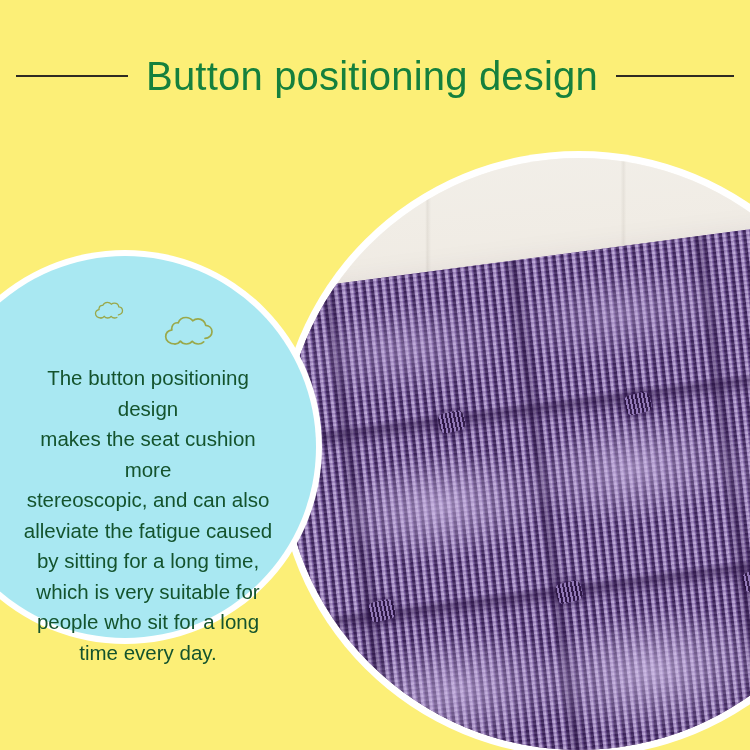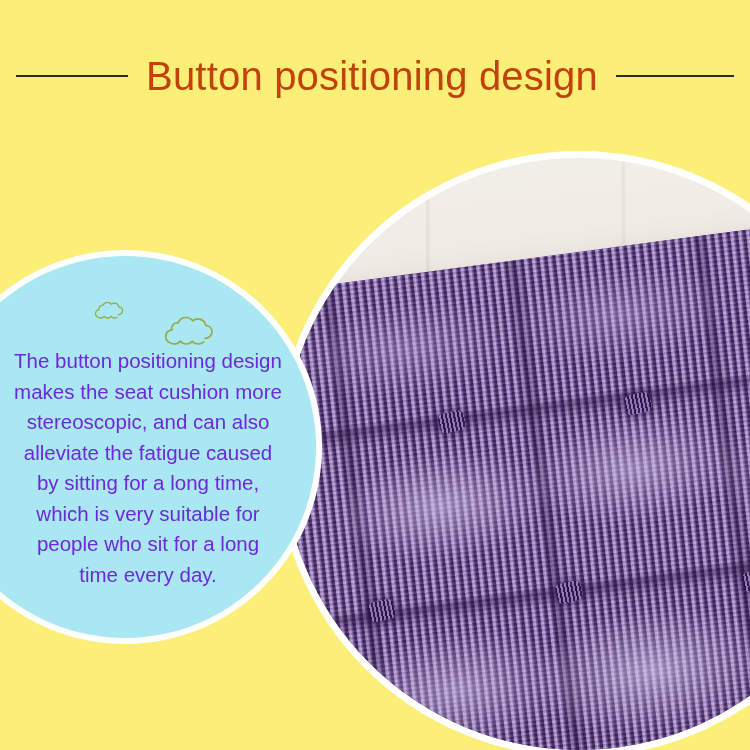--- a/index.html
+++ b/index.html
@@ -32,21 +32,21 @@
   .title-rule {
     height: 2px;
     background: #2e2a22;
     flex: 0 0 auto;
   }
   .title-rule.left  { width: 112px; margin-right: 18px; }
   .title-rule.right { width: 118px; margin-left: 18px; }
   .poster-title {
     font-size: 40px;
     font-weight: 400;
-    color: #c2410c;
+    color: #15803d;
     letter-spacing: 0.2px;
     white-space: nowrap;
     line-height: 1;
   }
 
   
   .photo-circle {
     position: absolute;
     left: 283px;
     top: 158px;
@@ -187,24 +187,24 @@
   }
   .clouds {
     position: relative;
     height: 52px;
     margin-left: 86px;
   }
   .cloud { position: absolute; }
   .cloud.small { left: 0;   top: 4px;  }
   .cloud.big   { left: 68px; top: 16px; }
   .body-copy {
-    margin: 0;
+    margin: 17px;
     padding: 0 6px 0 0;
     text-align: center;
-    color: #6d28d9;
+    color: #14532d;
     font-size: 20.5px;
     line-height: 30.5px;
     white-space: pre-line;
   }
 </style>
 </head>
 <body>
 
 <div id="poster">
 

